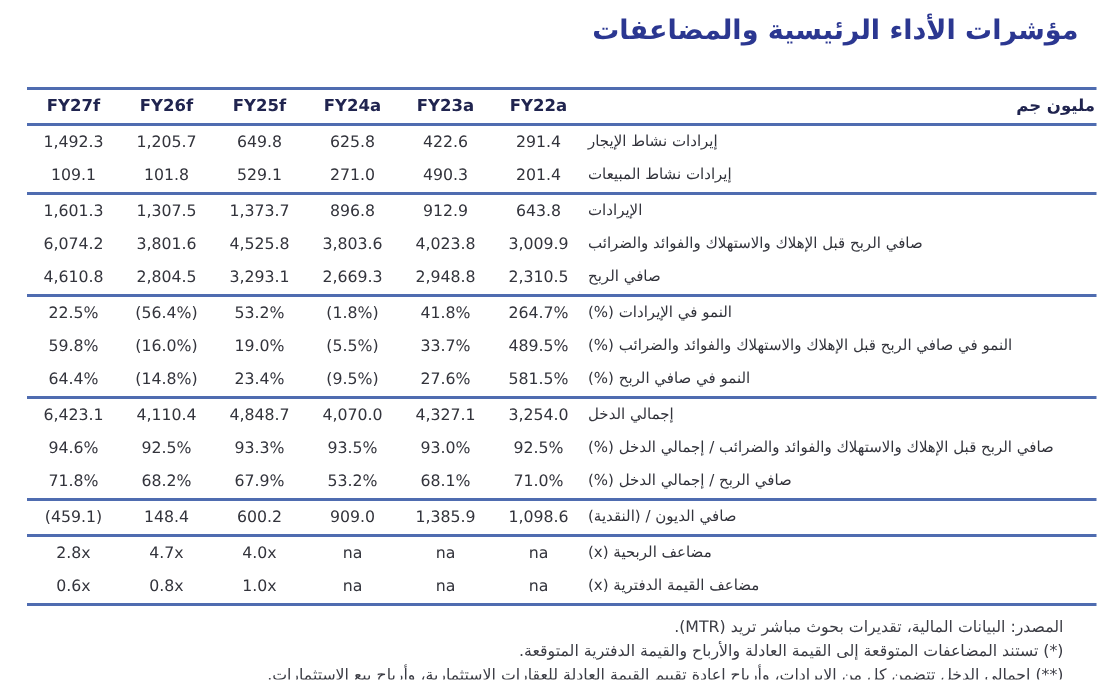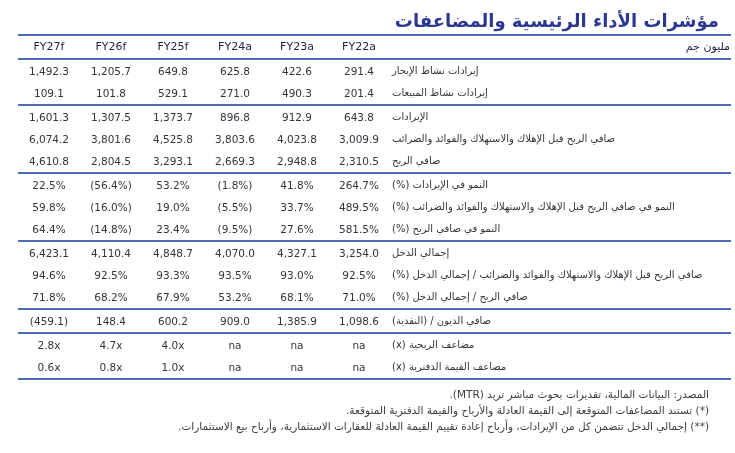--- a/index.html
+++ b/index.html
@@ -11,35 +11,35 @@
   html,body{margin:0;padding:0;}
   body{
     width:735px;height:453px;overflow:hidden;background:#ffffff;
     font-family:"DejaVu Sans", sans-serif;
   }
   .page{width:735px;height:453px;direction:rtl;}
   .title{
     color:var(--accent);
     font-size:18px;font-weight:bold;
     text-align:right;
-    margin:10px 16px 3px 18px;
+    margin:10px 16px 27px 18px;
   }
   table.kpi-table{
     border-collapse:collapse;table-layout:fixed;
     width:713px;margin:0 4px 0 18px;
     border-bottom:2px solid var(--rule);
   }
   col.c-label{width:341px;}
   col.c-num{width:62px;}
   thead tr{
     border-top:2px solid var(--rule);
     border-bottom:2px solid var(--rule);
   }
   th{
-    font-size:11px;font-weight:normal;color:var(--head-text);
+    font-size:11px;font-weight:bold;color:var(--head-text);
     padding:5px 2px;line-height:12px;
   }
   th.label-col{text-align:right;padding-right:1px;}
   th.num{direction:ltr;text-align:center;}
   td{
     font-size:10.5px;color:var(--body-text);
     padding:5px 2px;line-height:12px;
   }
   td.label{
     text-align:left;white-space:nowrap;font-size:10px;padding-right:1px;

